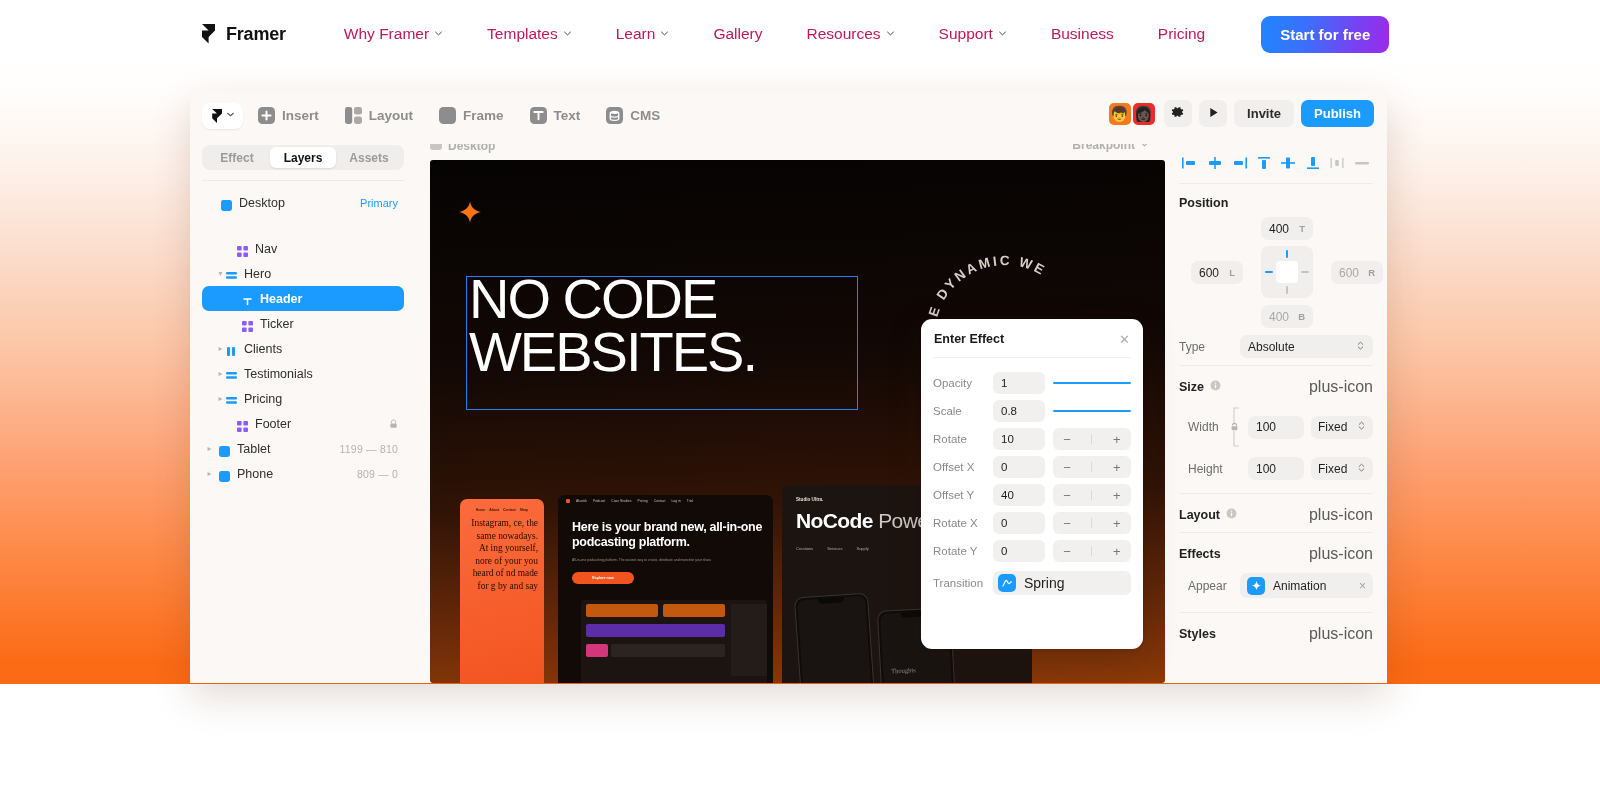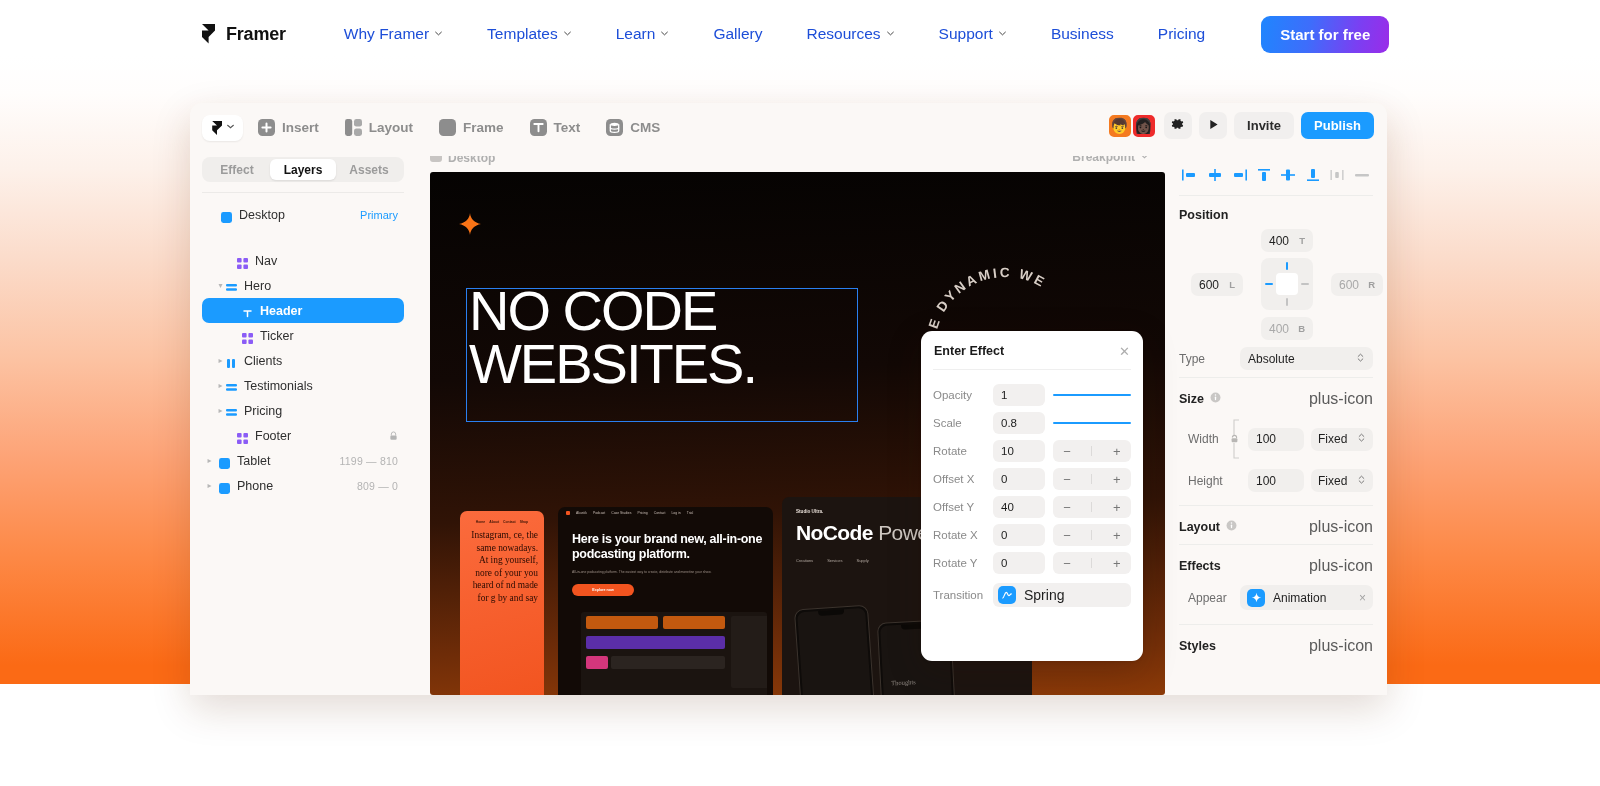--- a/index.html
+++ b/index.html
@@ -26,36 +26,36 @@
   }
   .brand {
     display: flex; align-items: center; gap: 9px;
     margin-left: 200px; margin-right: 36px;
   }
   .brand-logo { width: 17px; height: 20px; display:block; }
   .brand-name { font-size: 18px; font-weight: 700; color:#111; letter-spacing:-0.2px; }
   .navlinks { display:flex; align-items:center; }
   .navlink {
     display:flex; align-items:center; gap:5px;
-    font-size: 15.5px; color:#1d4ed8; padding: 8px 22px;
+    font-size: 15.5px; color:#be185d; padding: 8px 22px;
     white-space: nowrap; cursor: pointer;
   }
   .caret { display:inline-block; width:9px; height:9px; position:relative; top:-1px; }
   .caret svg { display:block; }
   .cta {
     margin-left: 34px;
     background: linear-gradient(100deg,#1f86fe 0%, #3e6dfb 38%, #7b3ff2 75%, #9a2ce8 100%);
     color:#fff; font-size:15px; font-weight:700;
     padding: 10px 19px; border-radius: 9px; border:none;
     cursor:pointer; white-space:nowrap;
   }
 
   
   .app {
-    position:absolute; left:190px; top:103px; width:1197px; height:592px;
+    position:absolute; left:190px; top:91px; width:1197px; height:592px;
     background:#fbf8f6; border-radius: 12px 12px 0 0;
     box-shadow: 0 14px 38px rgba(90,40,10,.17);
     overflow: hidden; z-index: 10;
   }
 
   
   .toolbar { position:relative; height:53px; width:100%; }
   .tb-left { position:absolute; left:12px; top:10px; display:flex; align-items:center; gap:4px; }
   .logo-chip {
     display:flex; align-items:center; gap:3px;

